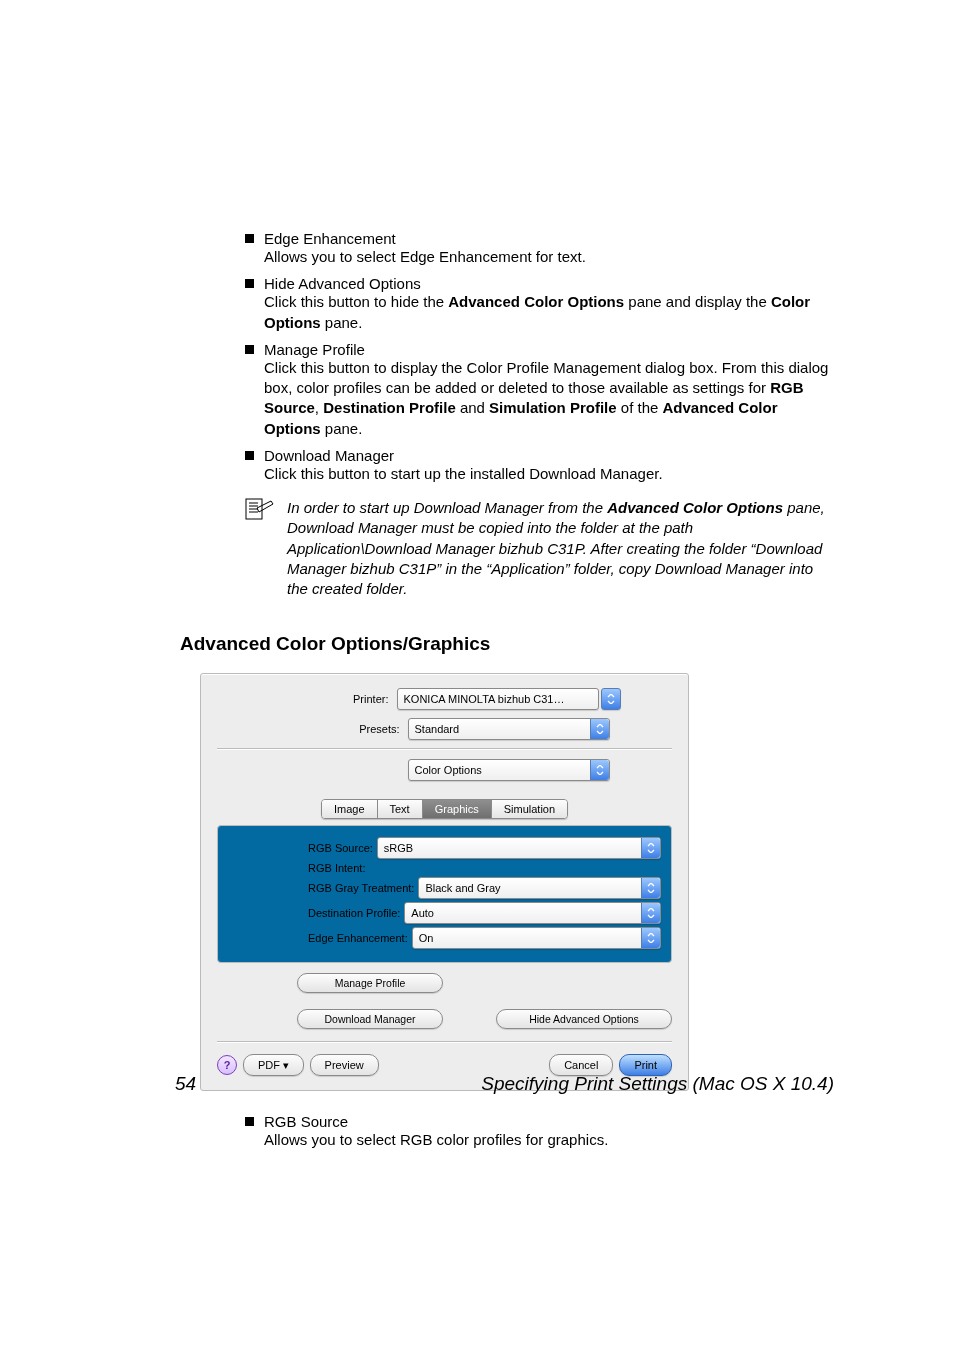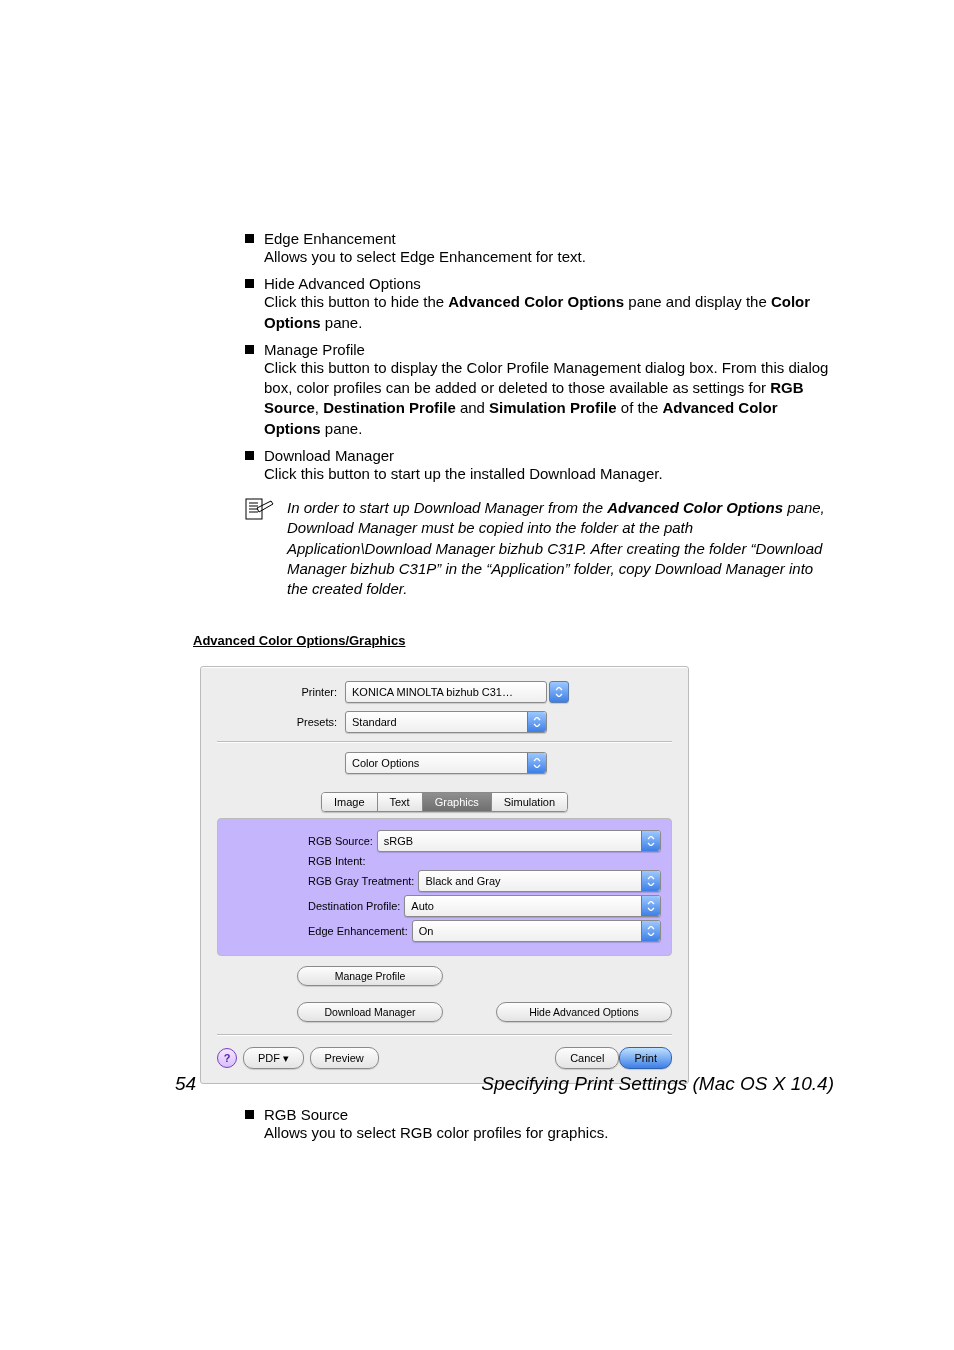--- a/index.html
+++ b/index.html
@@ -6,44 +6,44 @@
   .page{width:954px;height:1350px;position:relative;box-sizing:border-box;padding:230px 120px 0 175px;}
   .bullet-block{margin:0 0 8px 70px;}
   .b-row{display:flex;align-items:flex-start;}
   .b-sq{width:9px;height:9px;background:#000;flex:0 0 9px;margin-top:4px;margin-right:10px;}
   .b-title{font-size:15px;}
   .b-body{font-size:15px;margin-left:19px;line-height:1.35;}
   .bold{font-weight:bold;}
   .note-row{display:flex;align-items:flex-start;margin:14px 0 0 70px;}
   .note-icon{flex:0 0 30px;height:22px;margin-right:12px;}
   .note-text{font-size:15px;font-style:italic;line-height:1.35;}
-  h2.sect{font-size:13px;font-weight:bold;margin:34px 0 18px 18px;text-decoration:underline;}
+  h2.sect{font-size:19px;font-weight:bold;margin:34px 0 18px 5px;}
   .dialog{width:455px;margin-left:25px;background:#ededed;border:1px solid #bbb;border-radius:3px;position:relative;font-family:"Lucida Grande","Lucida Sans",Arial,sans-serif;font-size:11px;color:#000;padding:14px 16px 14px 16px;box-shadow:0 1px 0 #fff inset;}
-  .dl-row{display:flex;align-items:center;margin-bottom:8px;}
+  .dl-row{display:flex;align-items:center;margin-bottom:8px;justify-content:center;}
   .dl-label{width:120px;text-align:right;padding-right:8px;font-size:11px;}
   .dl-label-sm{text-align:left;font-size:11px;padding-right:4px;white-space:nowrap;}
   .combo{flex:1;display:flex;align-items:center;background:linear-gradient(#fff,#efefef);border:1px solid #8a8a8a;border-radius:3px;height:20px;position:relative;box-shadow:0 1px 1px rgba(0,0,0,0.15);}
   .combo .ctext{flex:1;padding:0 6px;font-size:11px;overflow:hidden;text-overflow:ellipsis;white-space:nowrap;}
   .arrow-box{width:18px;height:20px;background:linear-gradient(#9dc8ff,#3d7fe6);border-left:1px solid #5a7db0;border-radius:0 3px 3px 0;display:flex;flex-direction:column;align-items:center;justify-content:center;}
   .arrow-box svg{display:block;}
   .hr{height:1px;background:#bcbcbc;box-shadow:0 1px 0 #fff;margin:6px 0 10px 0;}
   .tabs{display:flex;border:1px solid #8a8a8a;border-radius:4px;overflow:hidden;width:max-content;margin:0 auto 12px auto;box-shadow:0 1px 1px rgba(0,0,0,0.2);}
   .tab{padding:3px 12px;font-size:11px;background:linear-gradient(#fdfdfd,#e5e5e5);border-right:1px solid #8a8a8a;}
   .tab:last-child{border-right:none;}
   .tab.active{background:linear-gradient(#8f8f8f,#6f6f6f);color:#fff;}
-  .group{border:1px solid #bcbcbc;border-radius:4px;padding:8px 12px 10px 10px;background:#c4b5fd;position:relative;margin-top:-6px;}
+  .group{border:1px solid #bcbcbc;border-radius:4px;padding:8px 12px 10px 10px;background:#0369a1;position:relative;margin-top:-6px;}
   .opt-row{display:flex;align-items:center;margin:3px 0;}
   .pill{display:inline-flex;align-items:center;justify-content:center;background:linear-gradient(#fdfdfd,#e4e4e4);border:1px solid #8a8a8a;border-radius:10px;height:18px;padding:0 12px;font-size:10.5px;box-shadow:0 1px 1px rgba(0,0,0,0.15);}
   .btn-row{display:flex;align-items:center;margin-top:10px;gap:6px;}
   .aqua{display:inline-flex;align-items:center;justify-content:center;height:20px;padding:0 14px;border-radius:10px;font-size:11px;border:1px solid #8a8a8a;background:linear-gradient(#fdfdfd,#e4e4e4);box-shadow:0 1px 1px rgba(0,0,0,0.15);}
   .aqua.blue{background:linear-gradient(#bfe0ff,#3d7fe6);border-color:#2f63b6;color:#000;}
   .help{width:18px;height:18px;border-radius:50%;border:1px solid #7a3fbf;background:linear-gradient(#f3e6ff,#d9bfff);display:flex;align-items:center;justify-content:center;font-size:11px;color:#5a1fa0;font-weight:bold;}
   .footer-row{display:flex;align-items:center;justify-content:space-between;margin-top:12px;}
   .footer-left{display:flex;align-items:center;gap:6px;}
-  .footer-right{display:flex;margin-left:17px;}
+  .footer-right{display:flex;gap:6px;margin-left:17px;}
   .page-footer{position:absolute;left:175px;right:120px;bottom:255px;display:flex;justify-content:space-between;align-items:flex-start;font-style:italic;}
   .pf-num{font-size:19px;}
   .pf-txt{font-size:19px;}
   .arrow-box-only{width:18px;height:20px;background:linear-gradient(#9dc8ff,#3d7fe6);border:1px solid #5a7db0;border-radius:3px;display:flex;flex-direction:column;align-items:center;justify-content:center;margin-left:2px;box-shadow:0 1px 1px rgba(0,0,0,0.15);}
 </style>
 </head>
 <body>
 <div class="page">
 
 <div class="bullet-block">

